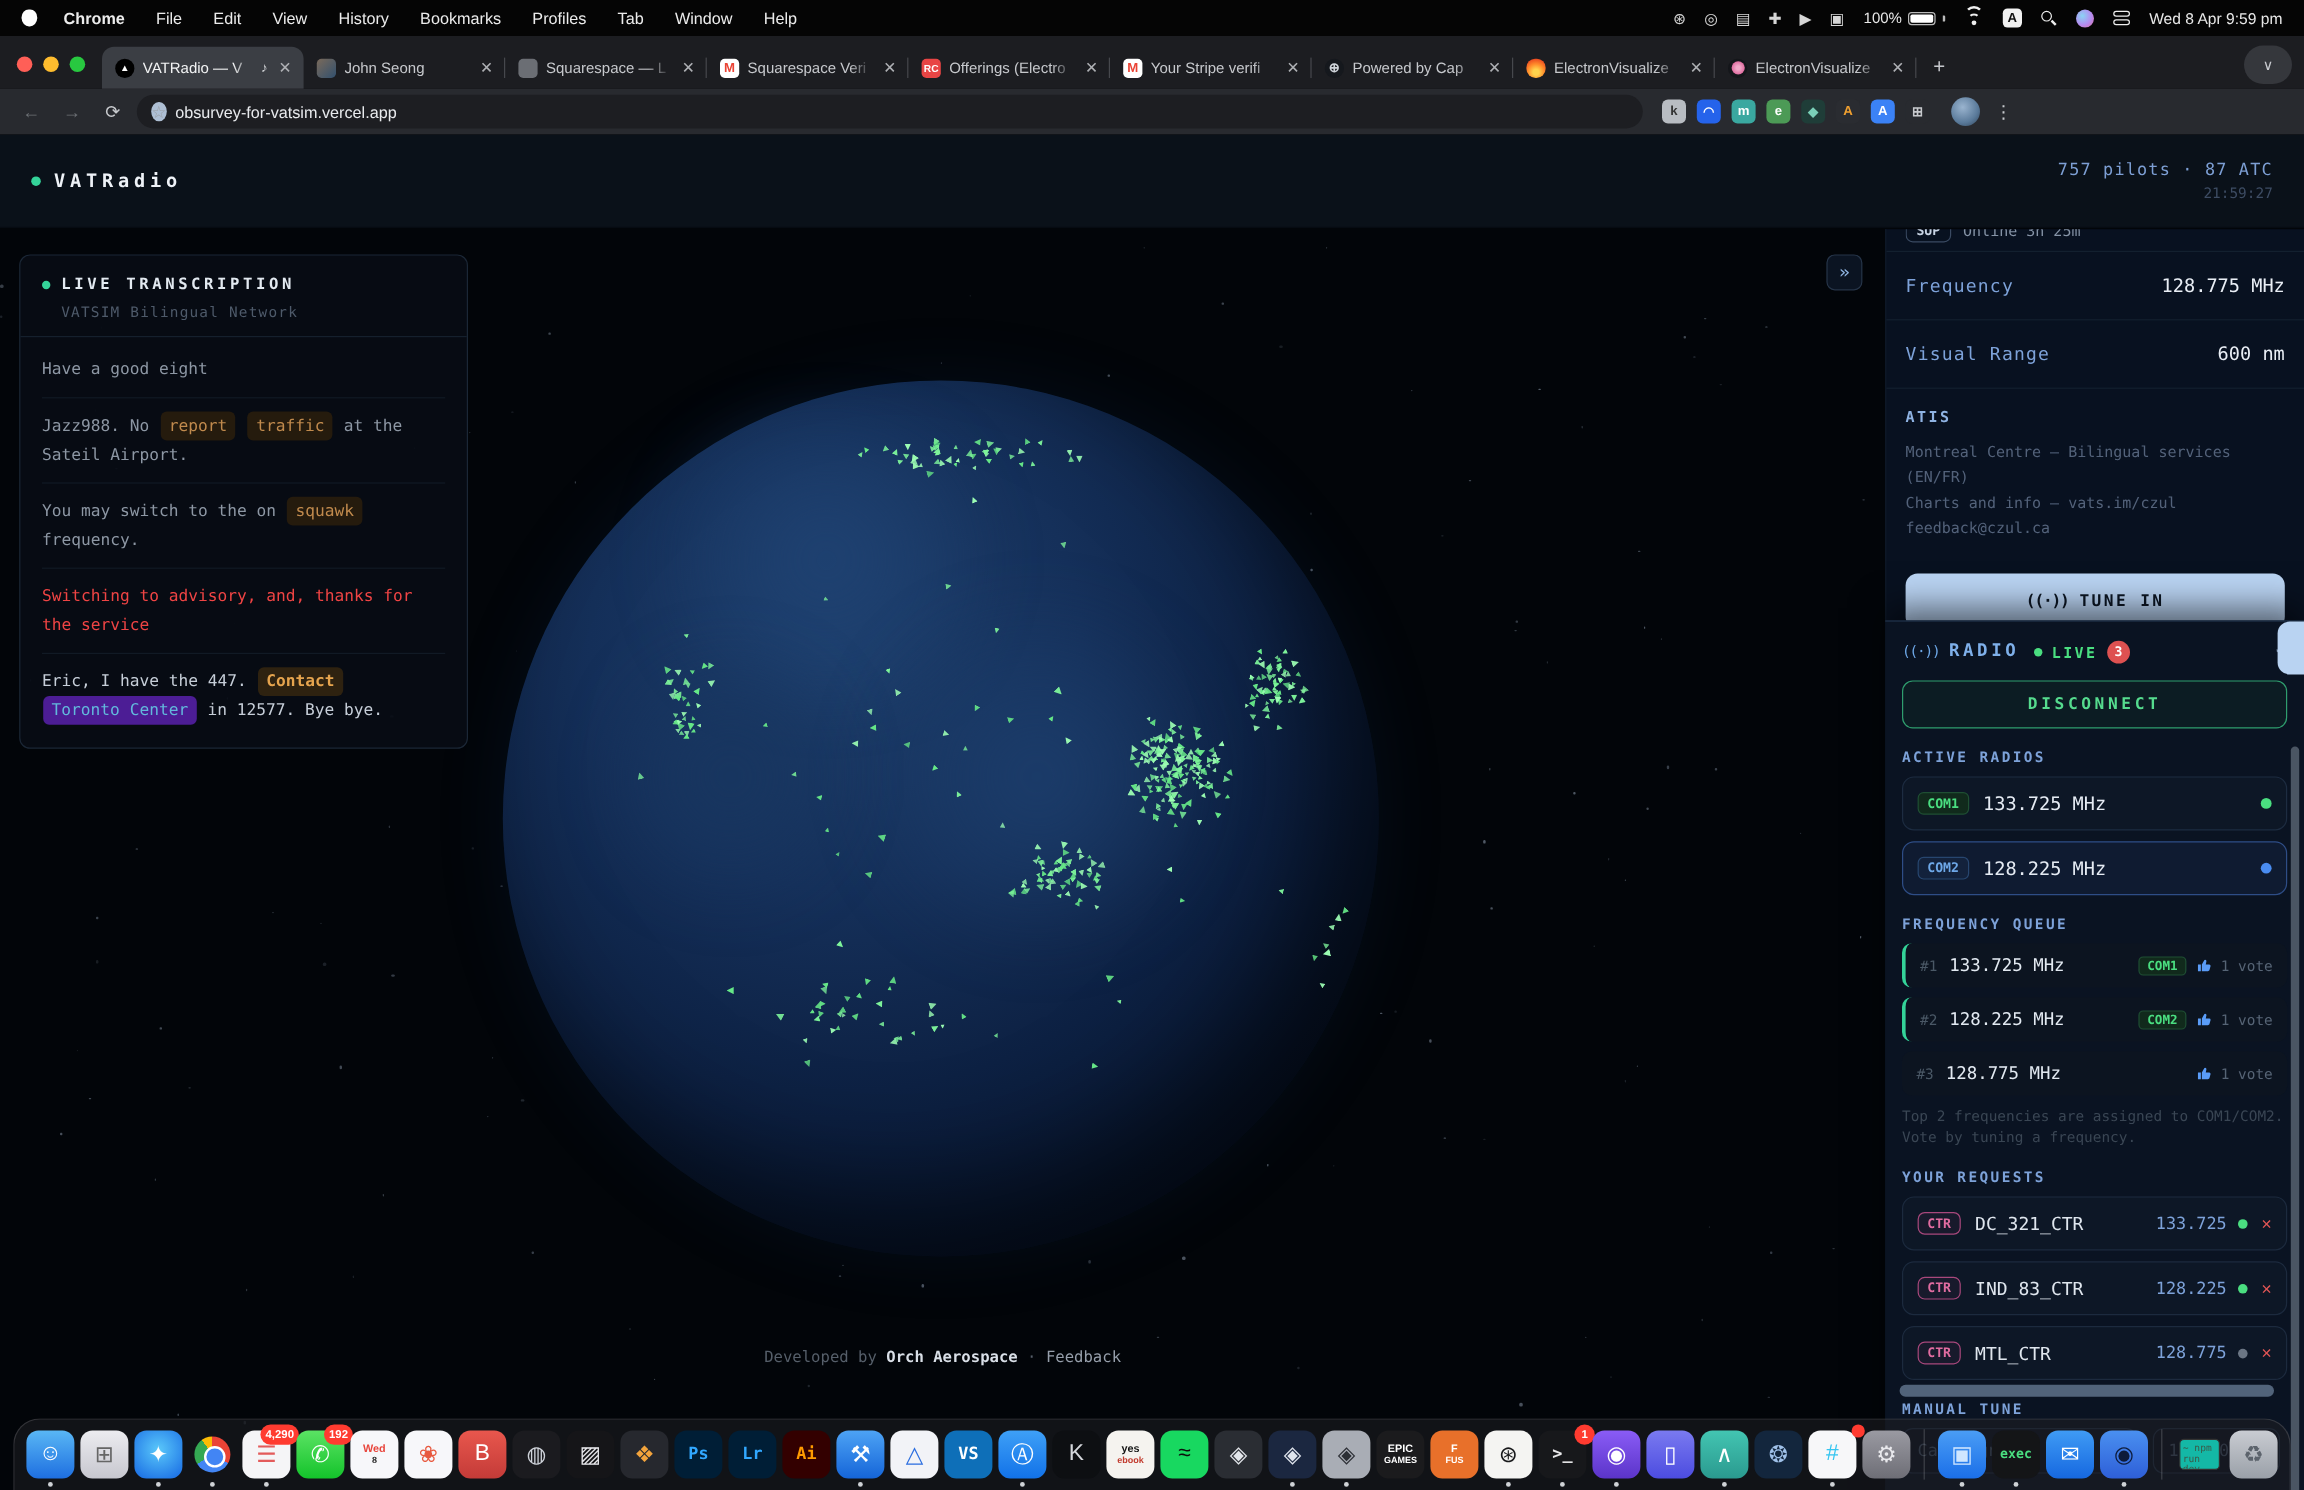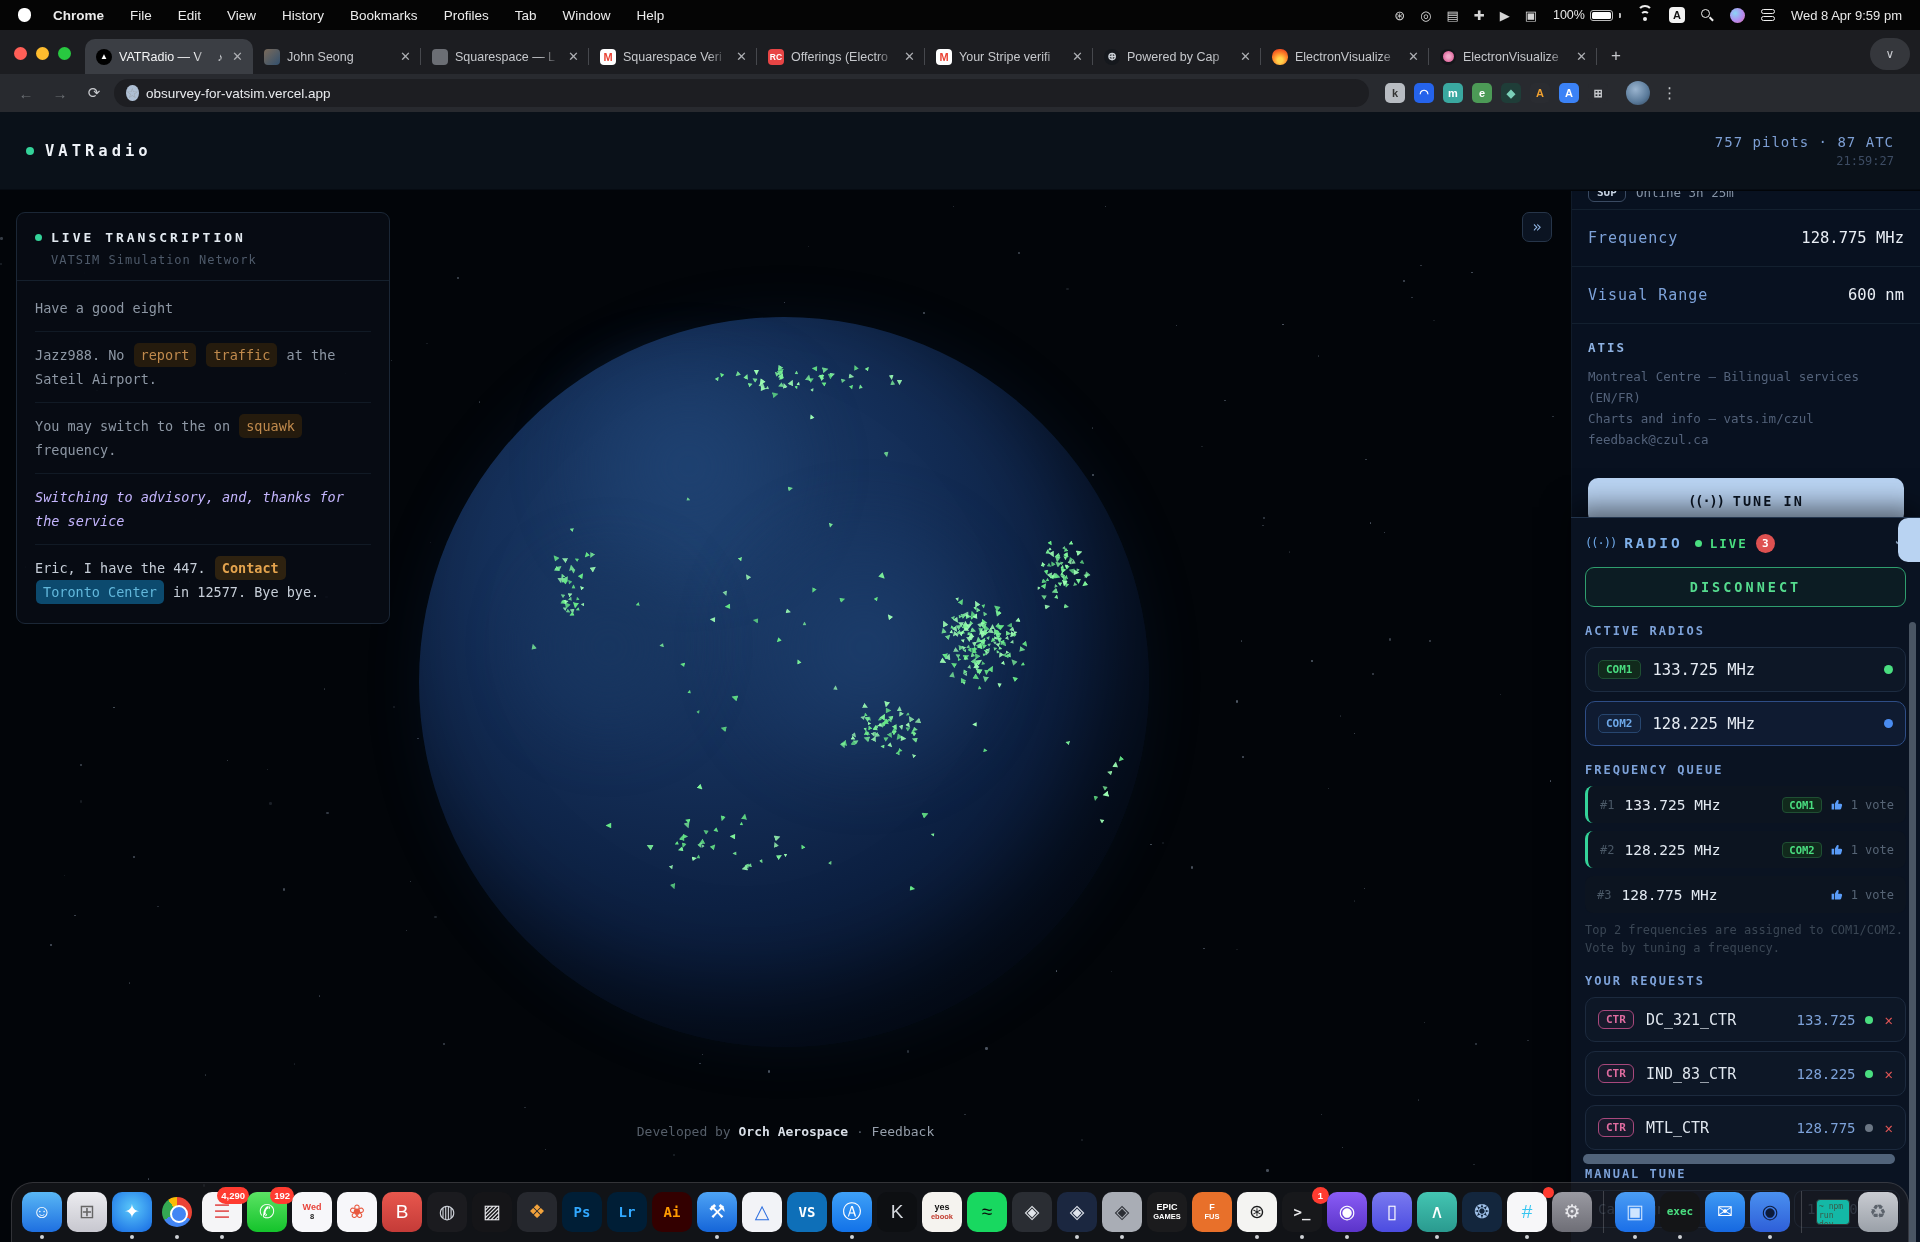--- a/index.html
+++ b/index.html
@@ -108,26 +108,26 @@
   #transcript { position:absolute; left:16px; top:100px; width:374px; background:rgba(7,12,20,.93);
     border:1px solid #1b2736; border-radius:9px; z-index:4; font-family:"DejaVu Sans Mono", monospace; }
   #tr-head { padding:17px 18px 13px; border-bottom:1px solid #15202d; }
   #tr-title-row { display:flex; align-items:center; gap:9px; }
   #tr-title-row .dot { width:7px; height:7px; border-radius:50%; background:#34d399; }
   #tr-title { font-size:13px; font-weight:bold; letter-spacing:3px; color:#e2e9f0; }
   #tr-sub { margin:8px 0 0 16px; font-size:12px; color:#4e5a6a; letter-spacing:1px; }
   #tr-msgs { padding:4px 18px 8px; }
   .msg { padding:11px 0; border-bottom:1px solid #111a25; font-size:13.5px; line-height:24px; color:#8d97a4; }
   .msg:last-child { border-bottom:0; }
-  .msg.dim { color:#c4b5fd;font-style:italic; }
+  .msg.dim { color:#ef4444; }
   .msg.bright { color:#c6ced8; }
   .chip { display:inline-block; padding:0 7px; border-radius:5px; margin:0 1px; }
   .chip-amber { background:#251b0d; color:#c08a4d; }
   .chip-amber-bright { background:#2e2210; color:#e5a44e; font-weight:bold; }
-  .chip-cyan { background:#0c4a6e; color:#62b8dc; }
+  .chip-cyan { background:#4c1d95; color:#62b8dc; }
 
   
   #expand-btn { position:absolute; left:1522px; top:100px; width:30px; height:30px; border-radius:7px;
     background:#0b1422; border:1px solid #263549; color:#8fb3e0; display:flex; align-items:center;
     justify-content:center; font-size:15px; z-index:4; font-family:"DejaVu Sans Mono", monospace; }
 
   
   #sidebar { position:absolute; left:1571px; top:79px; width:349px; height:1051px; background:#081120;
     border-left:1px solid #101b2a; z-index:2; font-family:"DejaVu Sans Mono", monospace; }
   #station-top { height:18px; overflow:hidden; margin:0 16px; }
@@ -957,21 +957,21 @@
       <div class="clock">21:59:27</div>
     </div>
   </div>
 
   <div id="transcript">
     <div id="tr-head">
       <div id="tr-title-row">
         <span class="dot"></span>
         <span id="tr-title">LIVE TRANSCRIPTION</span>
       </div>
-      <div id="tr-sub">VATSIM Simulation Network</div>
+      <div id="tr-sub">VATSIM Bilingual Network</div>
     </div>
     <div id="tr-msgs">
         <div class="msg">Have a good eight</div>
         <div class="msg">Jazz988. No <span class="chip chip-amber">report</span> <span class="chip chip-amber">traffic</span> at the Sateil Airport.</div>
         <div class="msg">You may switch to the on <span class="chip chip-amber">squawk</span> frequency.</div>
         <div class="msg dim">Switching to advisory, and, thanks for the service</div>
         <div class="msg bright">Eric, I have the 447. <span class="chip chip-amber-bright">Contact</span> <span class="chip chip-cyan">Toronto Center</span> in 12577. Bye bye.</div>
       </div>
   </div>
 

